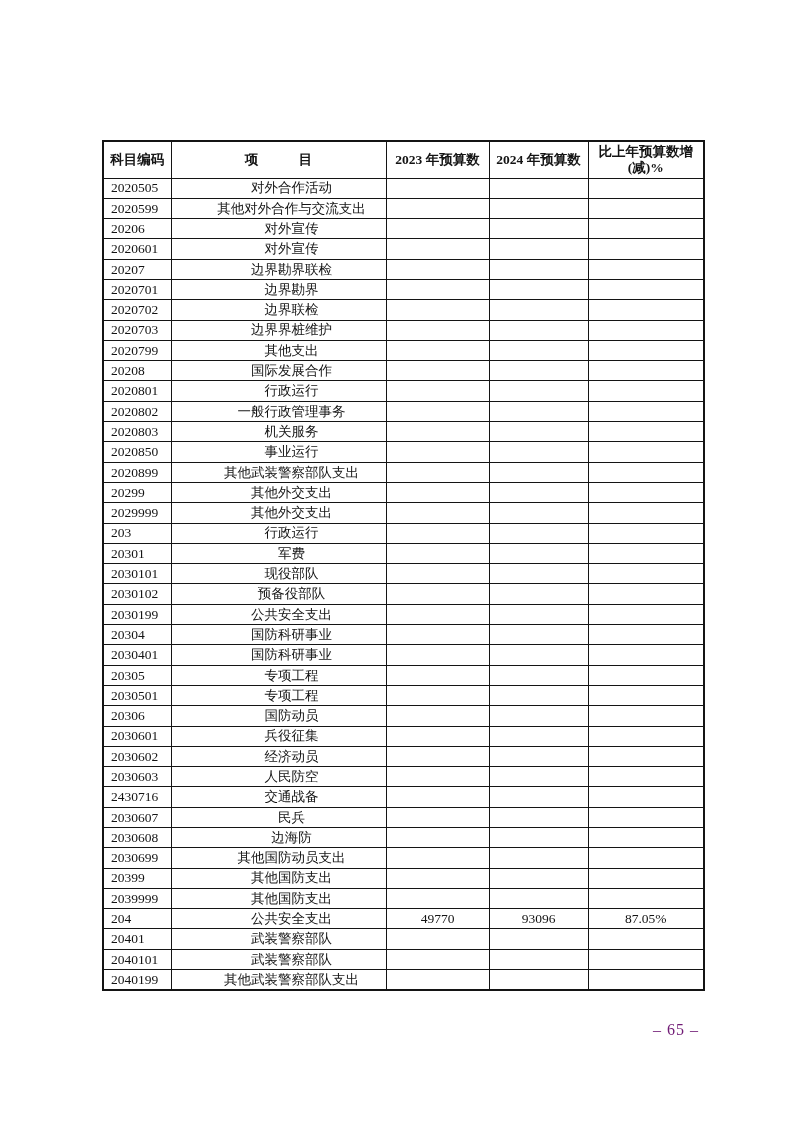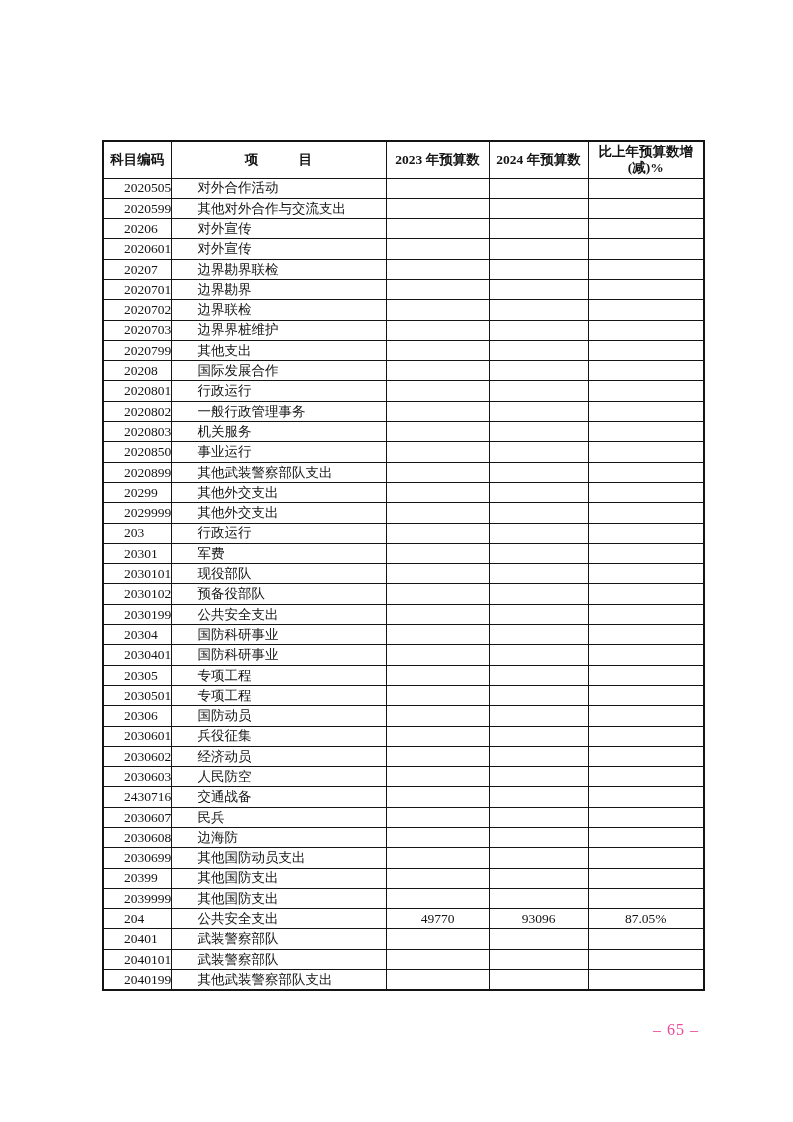--- a/index.html
+++ b/index.html
@@ -44,30 +44,30 @@
     padding: 1px 2px;
   }
   tbody tr { height: 20.3px; }
   td {
     font-size: 13.5px;
     vertical-align: middle;
     line-height: 1;
     padding: 0;
     white-space: nowrap;
   }
-  td.cell-code  { text-align: left; padding-left: 20px; }
-  td.cell-item  { text-align: left; padding-left: 26px; }
+  td.cell-code  { text-align: left; padding-left: 7px; }
+  td.cell-item  { text-align: center; padding-left: 26px; }
   td.cell-y2023, td.cell-y2024, td.cell-pct { text-align: center; }
   .page-number {
     position: absolute;
     top: 1021px;
     right: 94px;
     font-size: 16px;
     letter-spacing: 1px;
-    color: #ec4899;
+    color: #701a75;
   }
 </style>
 </head>
 <body>
 
 <div class="page">
 
   <table class="budget-table">
     <colgroup>
       <col class="c-code">

